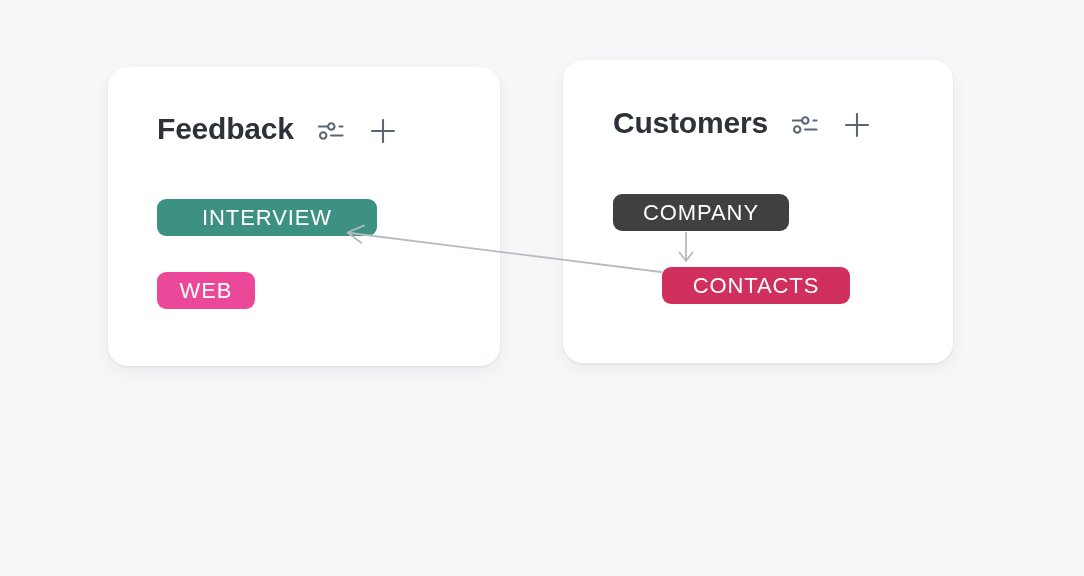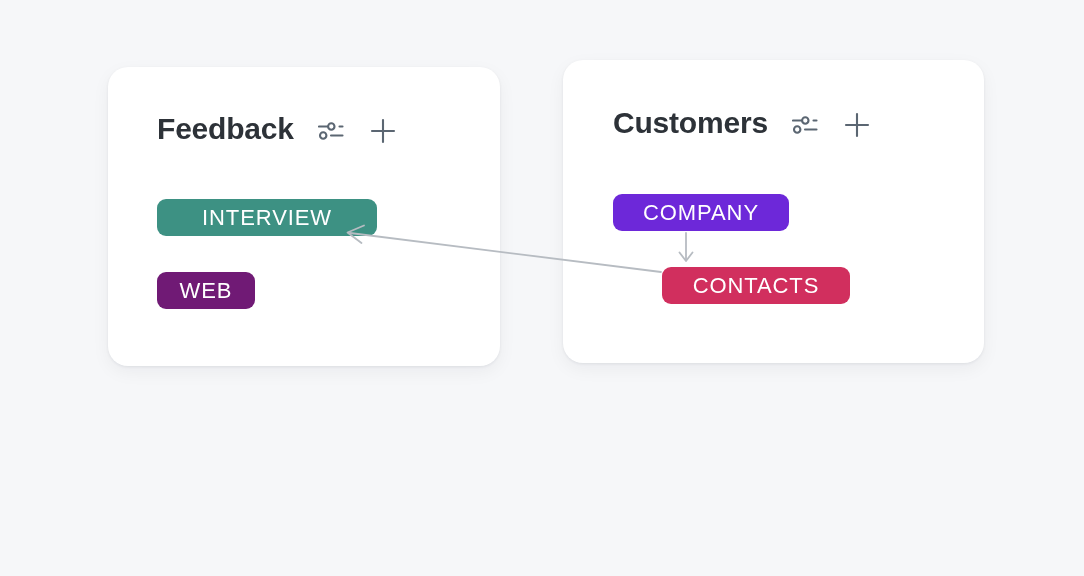--- a/index.html
+++ b/index.html
@@ -34,21 +34,21 @@
   #card-feedback {
     left: 108px;
     top: 67px;
     width: 392px;
     height: 299px;
   }
 
   #card-customers {
     left: 563px;
     top: 60px;
-    width: 421px;
+    width: 390px;
     height: 303px;
     padding-left: 20px;
   }
 
   
   .card-header {
     position: absolute;
     display: flex;
     align-items: flex-start;
     gap: 0;
@@ -147,21 +147,21 @@
       <span class="header-icon plus-icon">
         <svg width="28" height="28" viewBox="0 0 28 28" fill="none" stroke="currentColor" stroke-width="2.1" stroke-linecap="round">
           <line x1="14" y1="3" x2="14" y2="25"></line>
           <line x1="3" y1="14" x2="25" y2="14"></line>
         </svg>
       </span>
     </div>
 
     <div class="badge" id="badge-interview" style="background:#3d9183">INTERVIEW</div>
 
-    <div class="badge" id="badge-web" style="background:#701a75">WEB</div>
+    <div class="badge" id="badge-web" style="background:#ec4899">WEB</div>
   </div>
 
   <div class="card" id="card-customers">
 
     <div class="card-header">
       <span class="card-title">Customers</span>
 
       <span class="header-icon sliders-icon">
         <svg width="26" height="22" viewBox="0 0 26 22" fill="none" stroke="currentColor" stroke-width="2.1" stroke-linecap="round">
           <line x1="1" y1="6.5" x2="10" y2="6.5"></line>
@@ -173,21 +173,21 @@
       </span>
 
       <span class="header-icon plus-icon">
         <svg width="28" height="28" viewBox="0 0 28 28" fill="none" stroke="currentColor" stroke-width="2.1" stroke-linecap="round">
           <line x1="14" y1="3" x2="14" y2="25"></line>
           <line x1="3" y1="14" x2="25" y2="14"></line>
         </svg>
       </span>
     </div>
 
-    <div class="badge" id="badge-company" style="background:#6d28d9">COMPANY</div>
+    <div class="badge" id="badge-company" style="background:#404040">COMPANY</div>
 
     <div class="badge" id="badge-contacts" style="background:#d12f5e">CONTACTS</div>
   </div>
 
   <svg id="connectors" width="1084" height="576">
 
     <g>
       <line x1="686" y1="233" x2="686" y2="259" stroke="#b7bcc2" stroke-width="1.8" stroke-linecap="round"></line>
       <path d="M 679.5 252.5 L 686 261 L 692.5 252.5" fill="none" stroke="#b7bcc2" stroke-width="1.8" stroke-linecap="round" stroke-linejoin="round"></path>
     </g>

